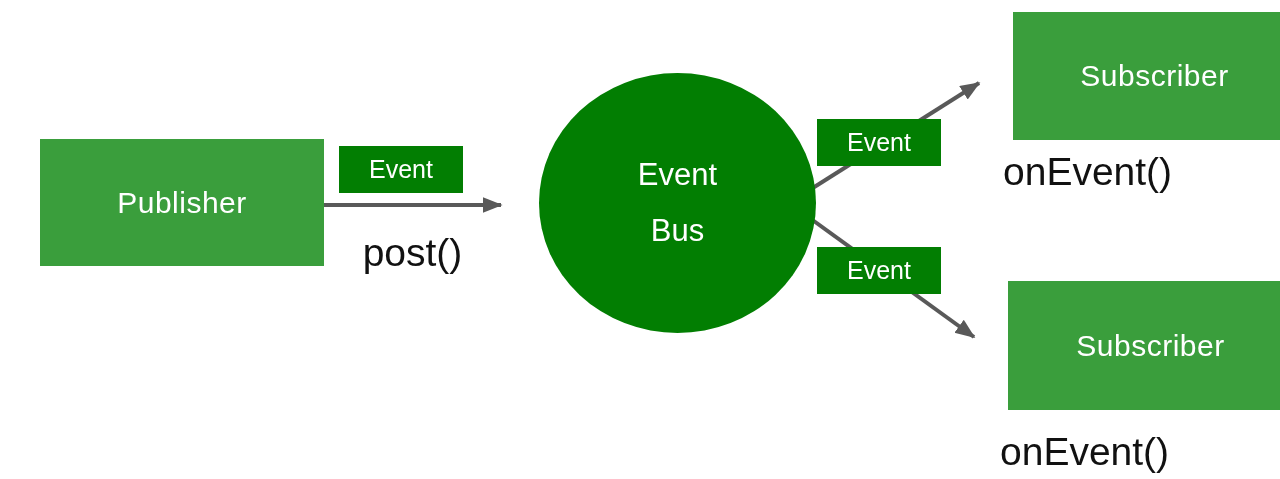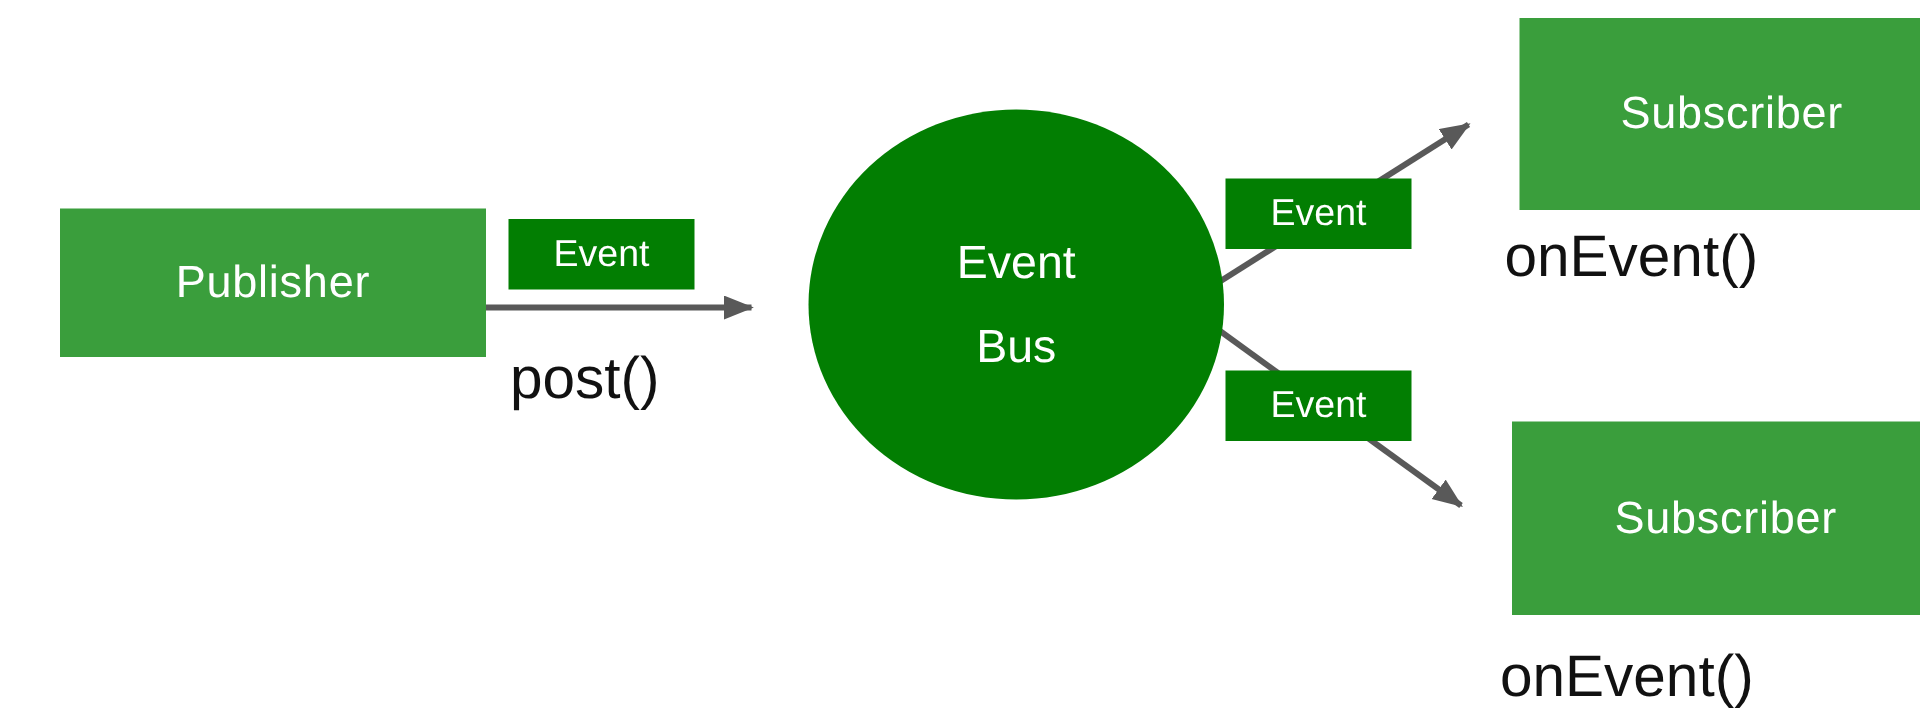--- a/index.html
+++ b/index.html
@@ -54,39 +54,39 @@
     justify-content: center;
     z-index: 3;
   }
   .method {
     position: absolute;
     color: var(--text-dark);
     font-size: 39px;
     z-index: 2;
     white-space: nowrap;
   }
-  .method.centered { }
+  .method.centered { text-align: center; }
 </style>
 </head>
 <body>
 
 <div class="canvas">
 
   <svg class="arrows" width="1280" height="479" viewBox="0 0 1280 479">
     <defs>
       <marker id="ah" markerWidth="6" markerHeight="5" refX="4.6" refY="2" orient="auto" markerUnits="strokeWidth">
         <path d="M0,0 L5,2 L0,4 Z"></path>
       </marker>
     </defs>
     <line x1="296" y1="205" x2="501" y2="205" marker-end="url(#ah)"></line>
     <line x1="789" y1="203" x2="979" y2="83" marker-end="url(#ah)"></line>
     <line x1="789" y1="203" x2="974" y2="337" marker-end="url(#ah)"></line>
   </svg>
 
-  <div class="node rect" style="left:12px; top:139px; width:284px; height:99px;">
+  <div class="node rect" style="left:12px; top:139px; width:284px; height:127px;">
     <span>Publisher</span>
   </div>
 
   <div class="badge" style="left:339px; top:146px; width:124px; height:47px;">
     <span>Event</span>
   </div>
 
   <div class="method centered" style="left:340px; top:231px; width:145px;">post()</div>
 
   <div class="node ellipse" style="left:511px; top:73px; width:277px; height:260px;">

